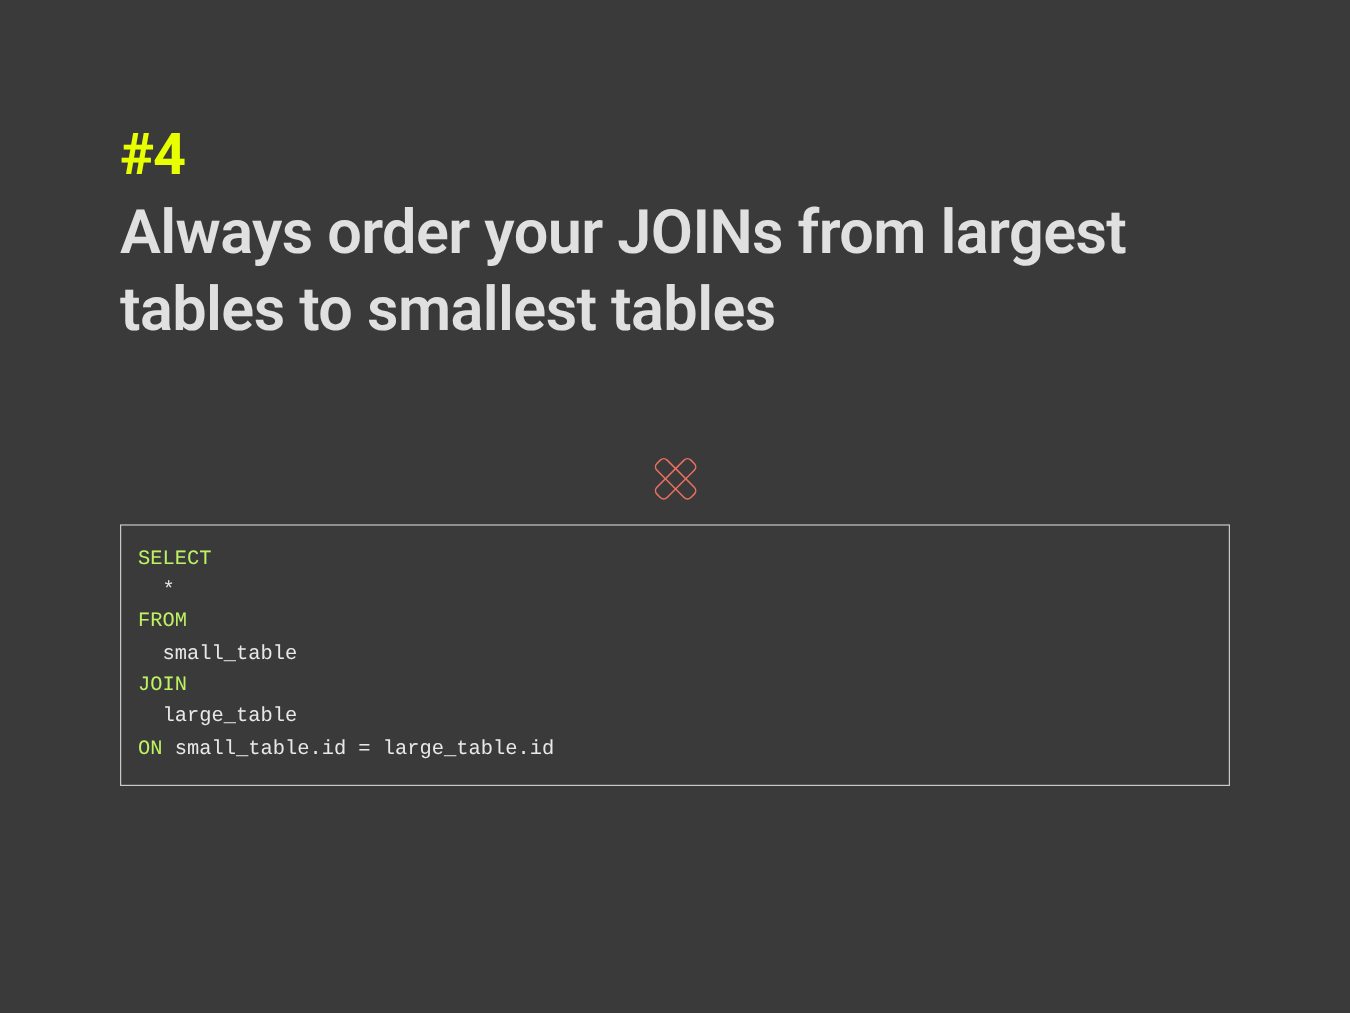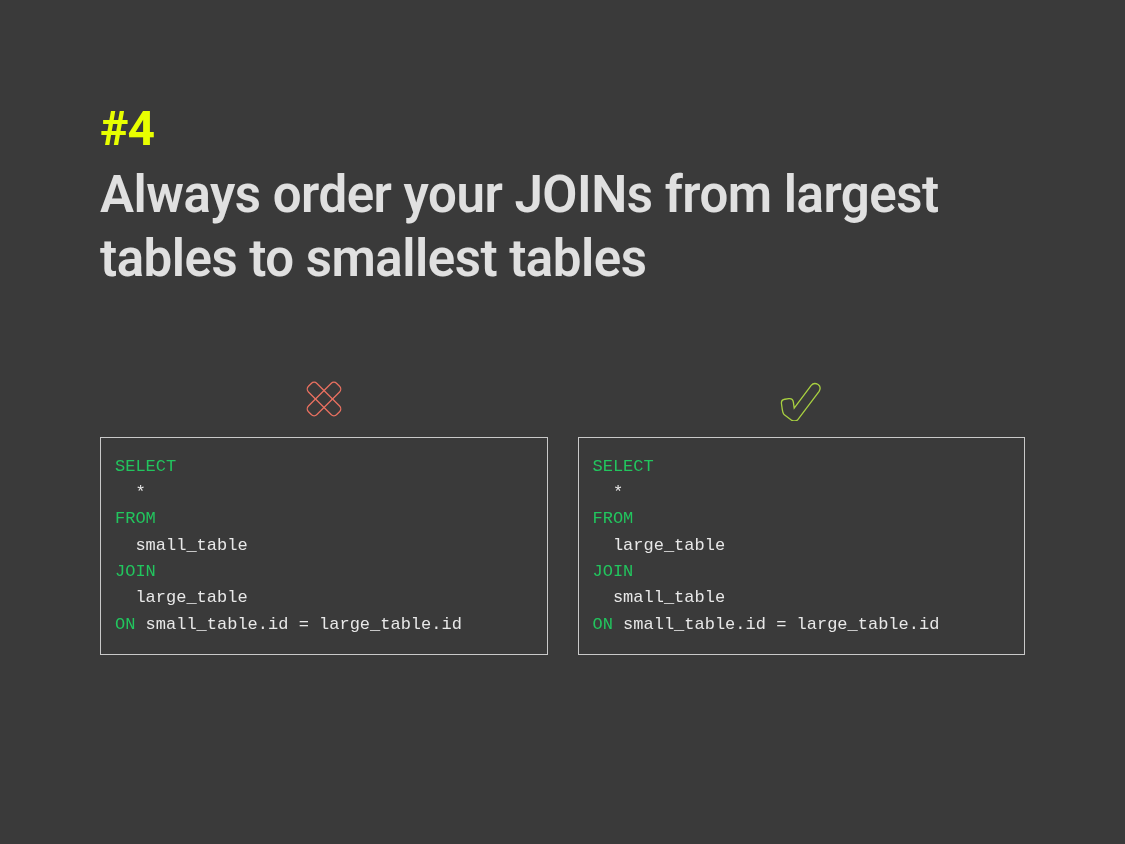--- a/index.html
+++ b/index.html
@@ -47,21 +47,21 @@
   .code-box {
     border: 1px solid #c9c9c9;
     width: 100%;
     padding: 16px 14px;
     font-family: "Consolas", "Menlo", "Courier New", monospace;
     font-size: 17px;
     line-height: 1.55;
     white-space: pre;
     color: #e8e8e8;
   }
-  .kw { color: #22c55e; }
+  .kw { color: #bef264; }
 </style>
 </head>
 <body>
 
 <div class="tip-number">#4</div>
 <div class="tip-title">Always order your JOINs from largest tables to smallest tables</div>
 
 <div class="columns">
 
   <div class="col">
@@ -75,30 +75,14 @@
     </div>
     <div class="code-box"><span class="kw">SELECT</span>
 <span>  *</span>
 <span class="kw">FROM</span>
 <span>  small_table</span>
 <span class="kw">JOIN</span>
 <span>  large_table</span>
 <span class="kw">ON</span><span> small_table.id = large_table.id</span></div>
   </div>
 
-  <div class="col">
-    <div class="icon-wrap">
-      <svg width="52" height="44" viewBox="0 0 52 44">
-        <g fill="none" stroke="#a8d040" stroke-width="1.3" transform="rotate(-8 26 22)">
-          <path d="M 6 24 Q 6 20 10 20 L 14 20 Q 18 20 18 24 L 18 30 L 38 10 Q 41 7 45 10 Q 48 13 45 17 L 20 42 Q 18 44 14 42 L 7 35 Q 6 34 6 30 Z"></path>
-        </g>
-      </svg>
-    </div>
-    <div class="code-box"><span class="kw">SELECT</span>
-<span>  *</span>
-<span class="kw">FROM</span>
-<span>  large_table</span>
-<span class="kw">JOIN</span>
-<span>  small_table</span>
-<span class="kw">ON</span><span> small_table.id = large_table.id</span></div>
-  </div>
 
 </div>
 
 </body></html>

